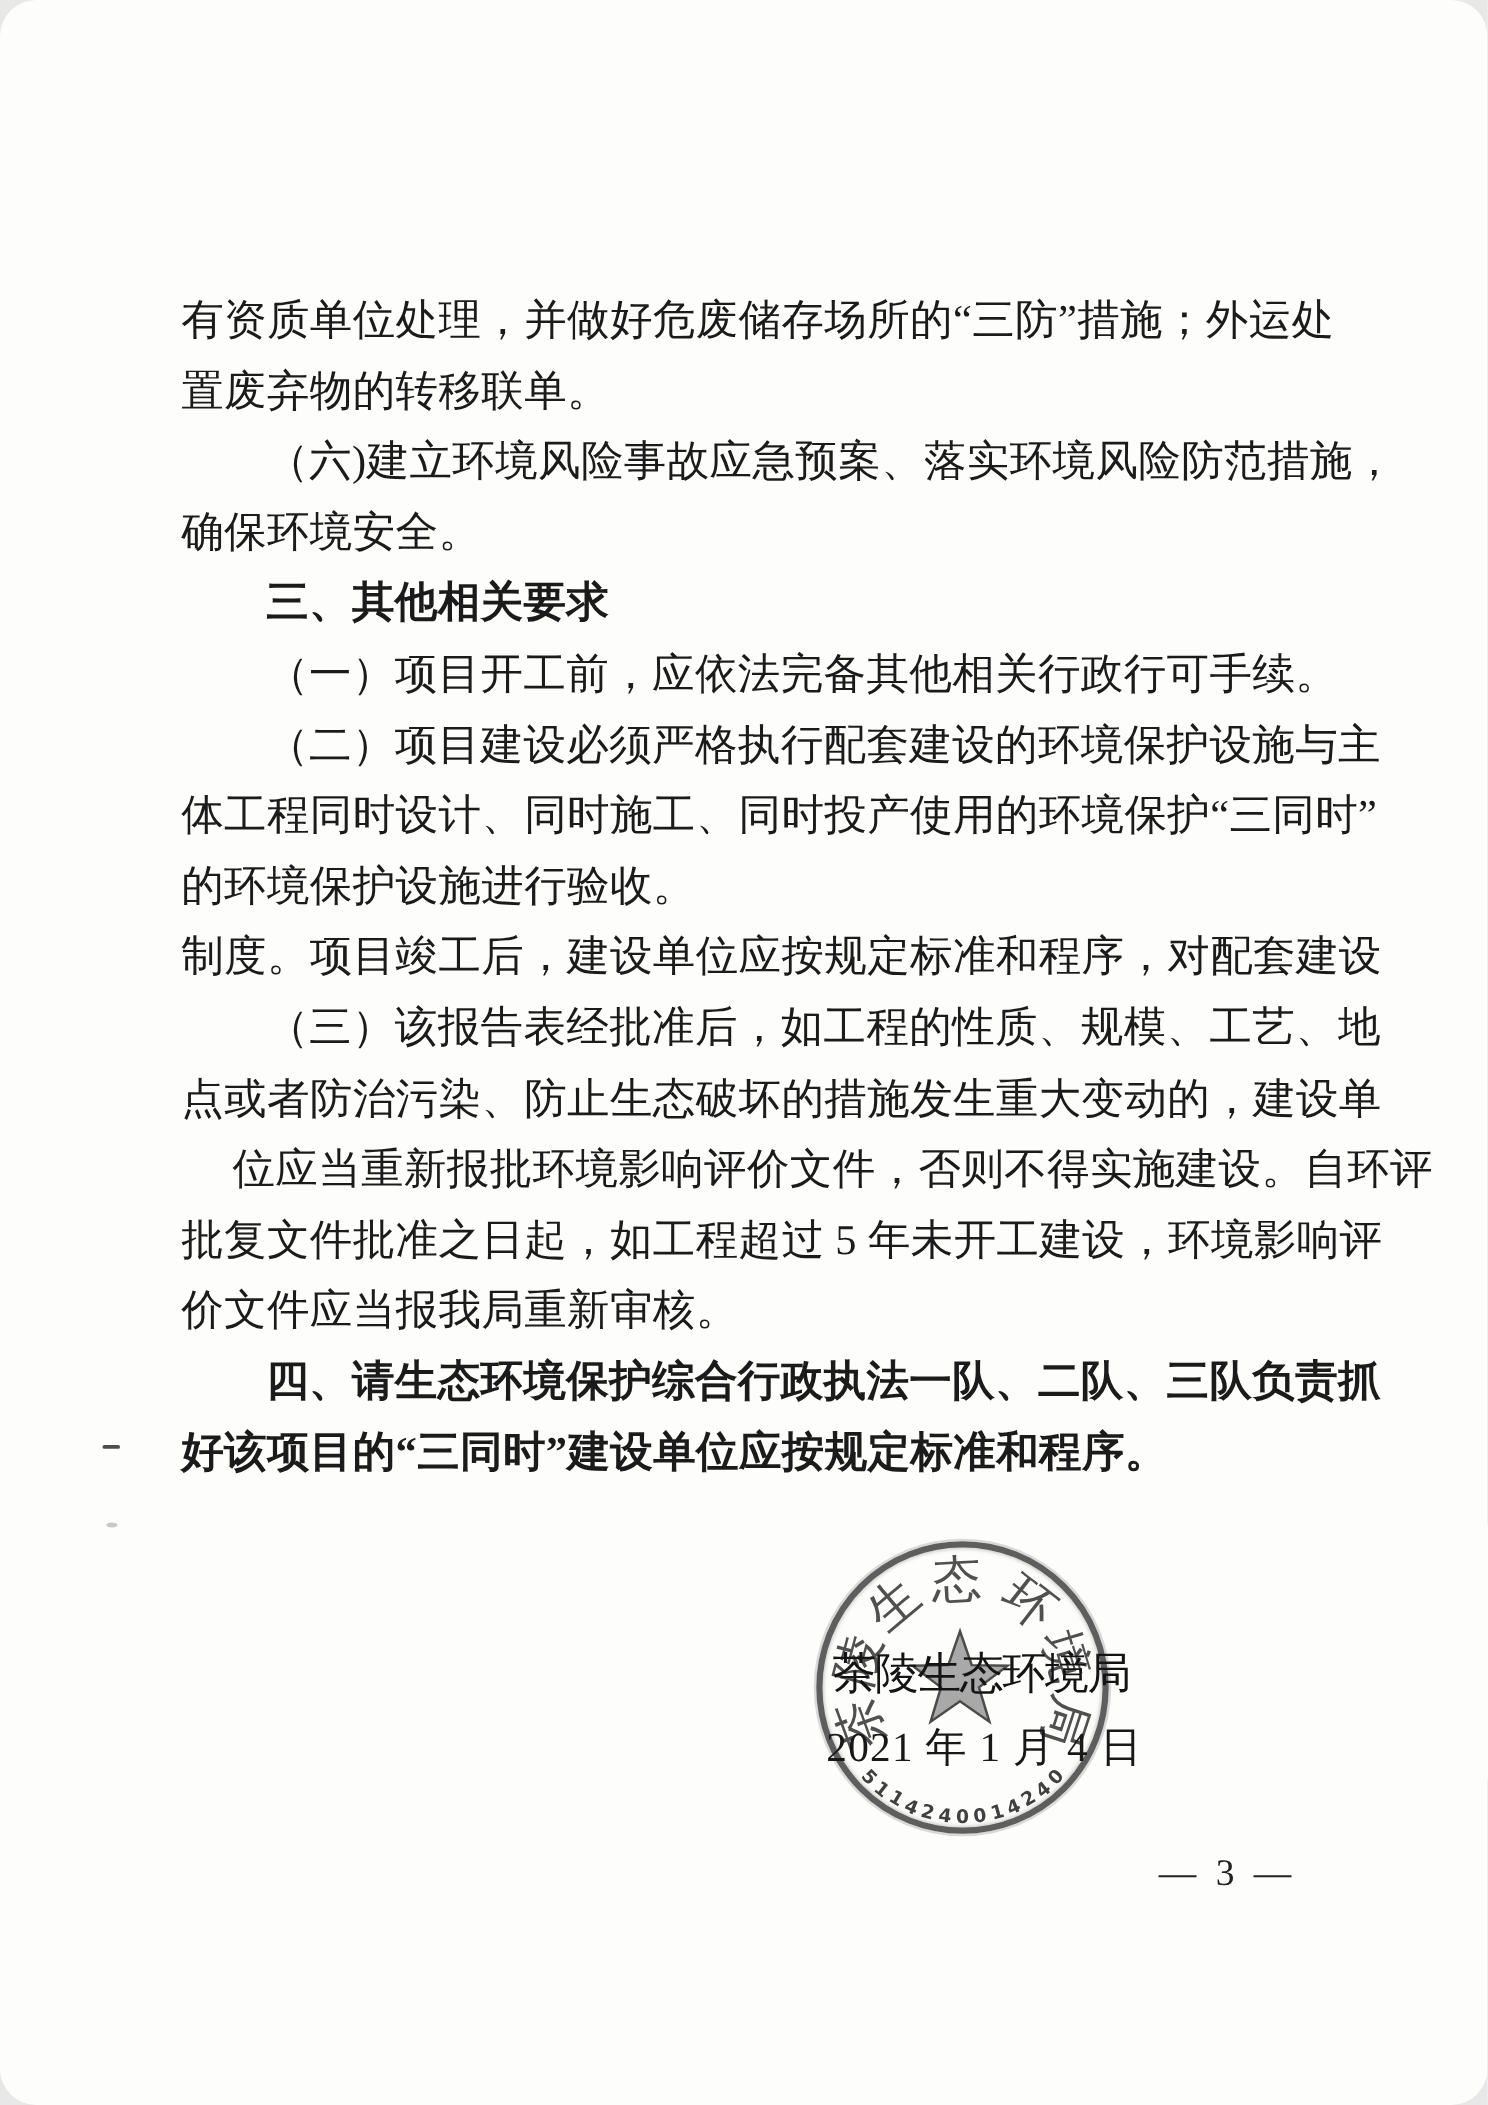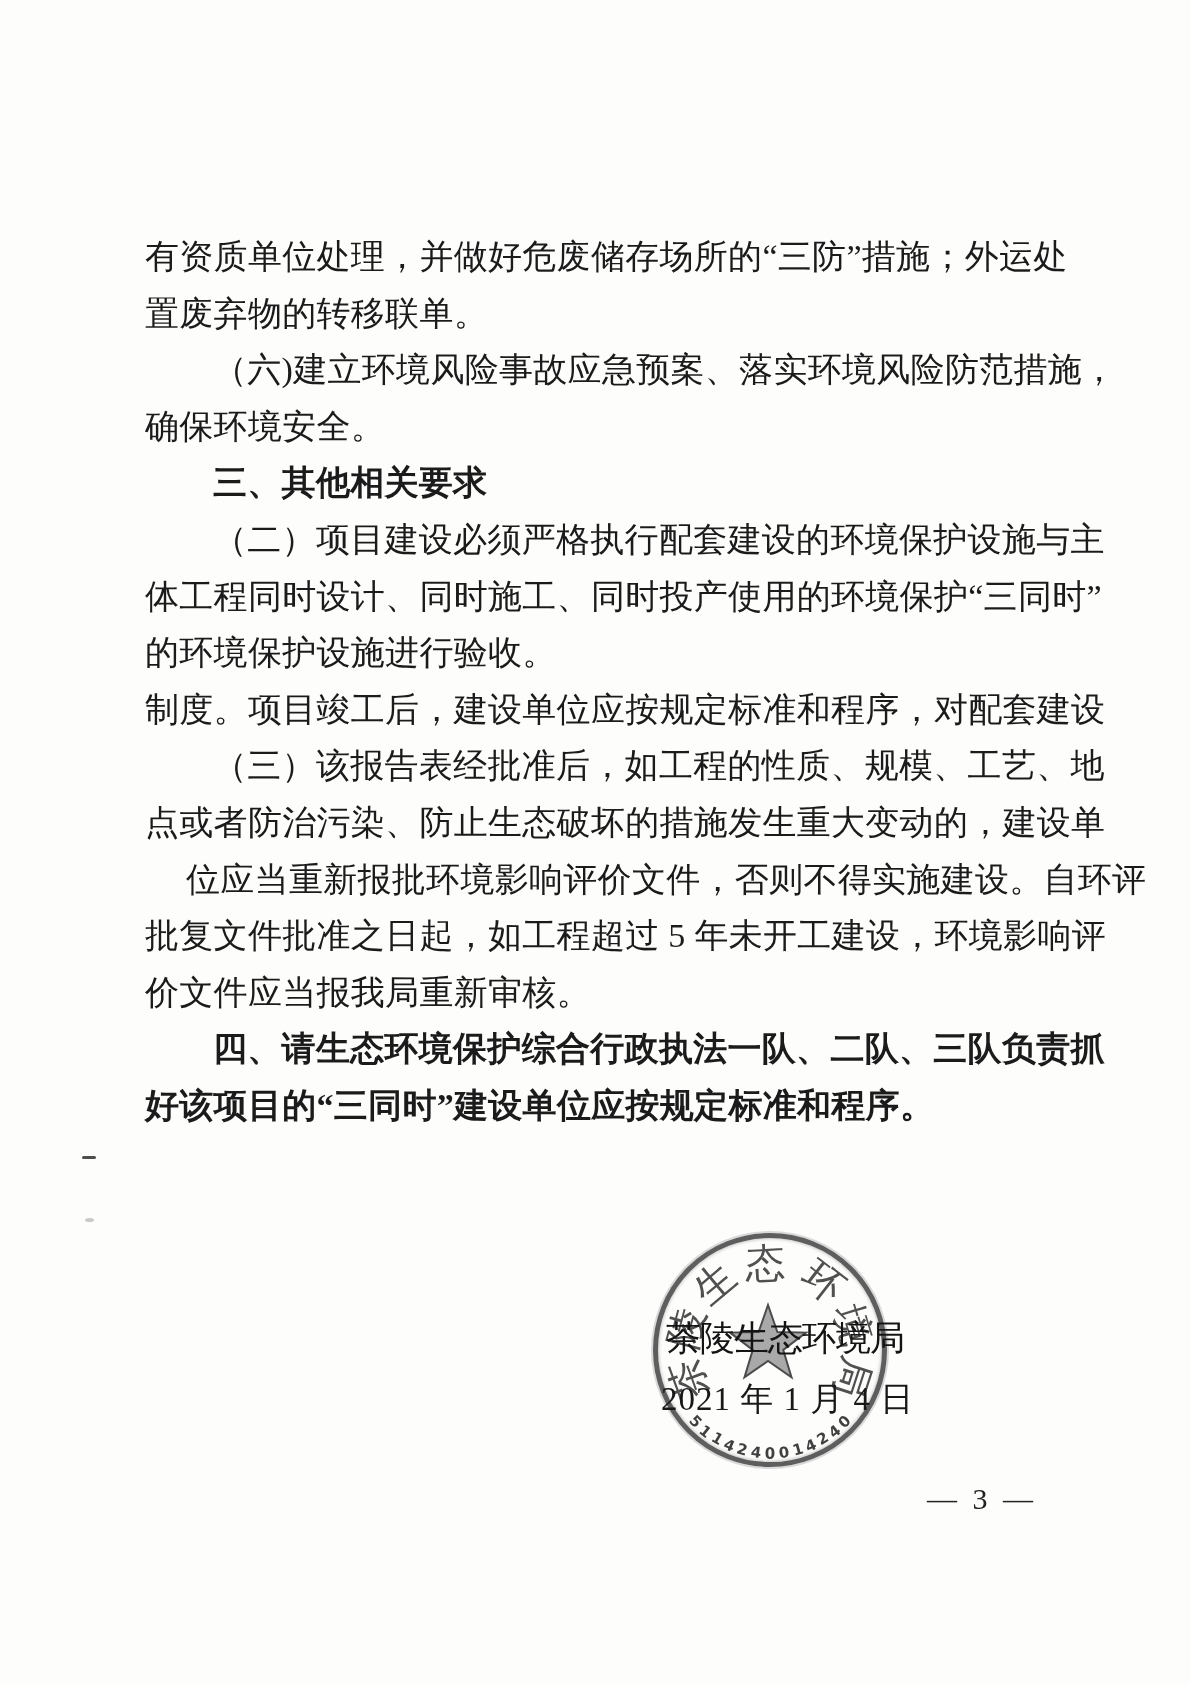--- a/index.html
+++ b/index.html
@@ -1,19 +1,19 @@
 <!DOCTYPE html>
 <html><head>
 <meta charset="utf-8">
 <style>
   html,body { margin:0; padding:0; background:#e8e8e8; }
   .page {
     position:relative; width:1190px; height:1684px; margin:0 auto;
     background:#fdfdfc; overflow:hidden;
-    font-family:"Liberation Serif", serif; color:#1b1b1b;
+    font-family:"Liberation Serif", serif; color:#1b1b1b;border-radius:29px;
   }
   .body-text {
     position:absolute; left:145px; top:229px; width:920px;
     font-size:34px; line-height:56.6px; letter-spacing:0.3px;
   }
   .line { white-space:nowrap; height:56.6px; }
   .line.bold { font-weight:bold; }
   .margin-mark-1 {
     position:absolute; left:82px; top:1156px; width:14px; height:3px;
     background:#4e4e4e; border-radius:2px;
@@ -54,20 +54,21 @@
 <body>
 
 <div class="page">
 
   <div class="body-text">
       <div class="line" style="text-indent: 0px;">有资质单位处理，并做好危废储存场所的“三防”措施；外运处</div>
       <div class="line" style="text-indent: 0px;">置废弃物的转移联单。</div>
       <div class="line" style="text-indent: 68px; text-align: right;">（六)建立环境风险事故应急预案、落实环境风险防范措施，</div>
       <div class="line" style="text-indent: 0px;">确保环境安全。</div>
       <div class="line bold" style="text-indent: 68px;">三、其他相关要求</div>
+      <div class="line" style="text-indent: 68px;">（一）项目开工前，应依法完备其他相关行政行可手续。</div>
       <div class="line" style="text-indent: 68px;">（二）项目建设必须严格执行配套建设的环境保护设施与主</div>
       <div class="line" style="text-indent: 0px;">体工程同时设计、同时施工、同时投产使用的环境保护“三同时”</div>
       <div class="line" style="text-indent: 0px;">的环境保护设施进行验收。</div>
       <div class="line" style="text-indent: 0px;">制度。项目竣工后，建设单位应按规定标准和程序，对配套建设</div>
       <div class="line" style="text-indent: 68px;">（三）该报告表经批准后，如工程的性质、规模、工艺、地</div>
       <div class="line" style="text-indent: 0px;">点或者防治污染、防止生态破坏的措施发生重大变动的，建设单</div>
       <div class="line" style="text-indent: 0px; margin-left: 41px;">位应当重新报批环境影响评价文件，否则不得实施建设。自环评</div>
       <div class="line" style="text-indent: 0px;">批复文件批准之日起，如工程超过 5 年未开工建设，环境影响评</div>
       <div class="line" style="text-indent: 0px;">价文件应当报我局重新审核。</div>
       <div class="line bold" style="text-indent: 68px;">四、请生态环境保护综合行政执法一队、二队、三队负责抓</div>

